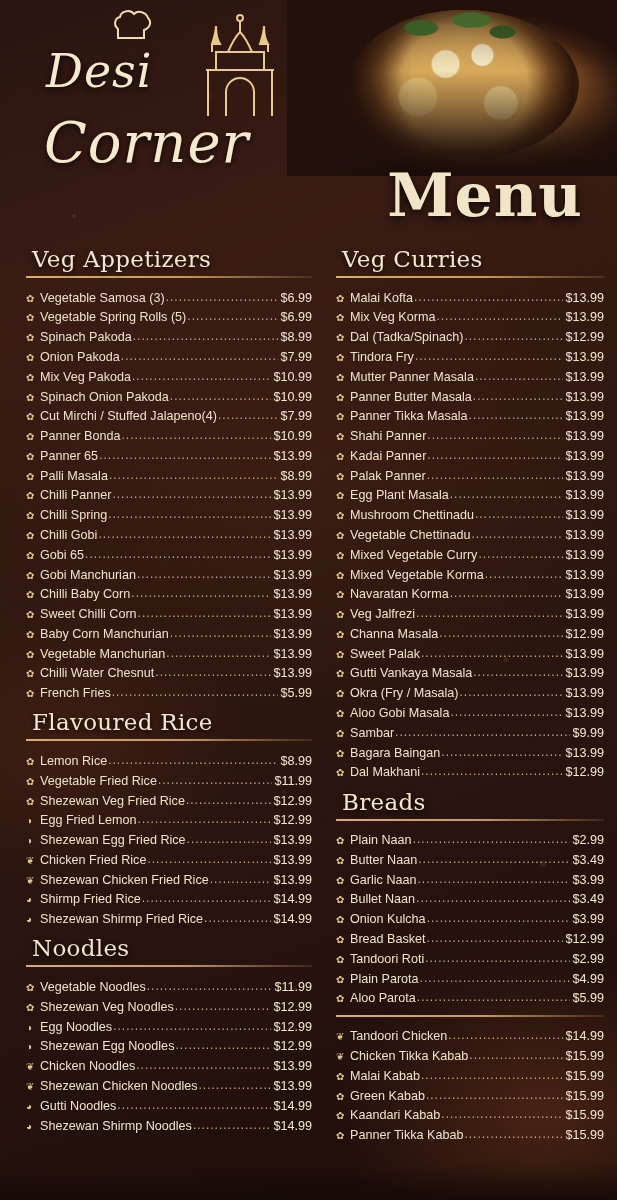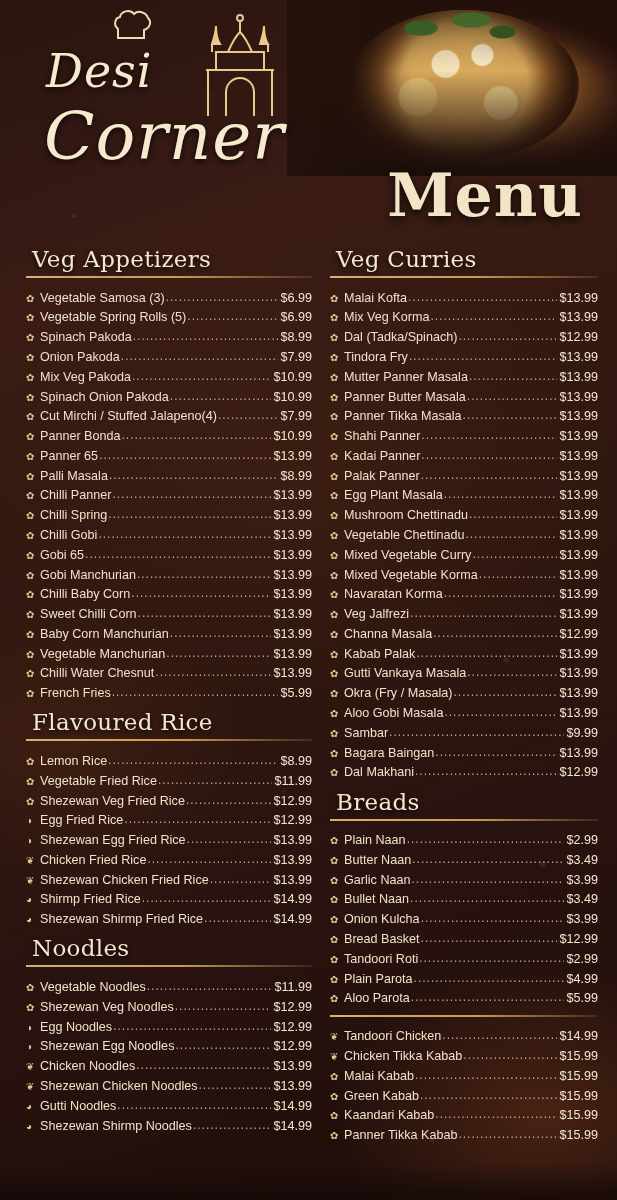--- a/index.html
+++ b/index.html
@@ -87,24 +87,24 @@
     position: absolute; left: 12px; top: 38px;
     font-family: "DejaVu Serif", serif;
     font-style: italic;
     font-size: 46px;
     letter-spacing: 1px;
     color: #f6e9cd;
     text-shadow: 0 2px 6px rgba(0,0,0,0.8);
     text-align: center;
   }
   .logo-corner {
-    position: absolute; left: 10px; top: 92px;
+    position: absolute; left: 10px; top: 104px;
     font-family: "DejaVu Serif", serif;
     font-style: italic;
-    font-size: 66px;
+    font-size: 56px;
     letter-spacing: 1px;
     color: #f6e9cd;
     text-shadow: 0 2px 6px rgba(0,0,0,0.8);
   }
   .logo-tag {
     position: absolute; left: 22px; top: 152px;
     font-family: "DejaVu Serif", serif;
     font-style: italic;
     font-size: 17px;
     color: #e8cf9e;
@@ -127,21 +127,21 @@
     text-shadow: 0 3px 8px rgba(0,0,0,0.85);
     text-align: right;
   }
   
   #cols {
     position: absolute;
     top: 246px; left: 0;
     width: 500px;
     display: flex;
     padding: 0 24px 0 26px;
-    gap: 18px;
+    gap: 24px;
   }
   .col { width: 286px; }
   .col-right { width: 268px; }
 
   .section { margin-bottom: 6px; }
   .sec-head {
     font-family: "DejaVu Serif", serif;
     font-size: 23px;
     color: #f4e7cb;
     letter-spacing: 0.3px;
@@ -385,21 +385,21 @@
               <span class="pr">$11.99</span>
             </li>
             <li class="item">
               <span class="ic">✿</span>
               <span class="nm">Shezewan Veg Fried Rice</span>
               <span class="dots">............................................................</span>
               <span class="pr">$12.99</span>
             </li>
             <li class="item">
               <span class="ic">◑</span>
-              <span class="nm">Egg Fried Rice</span>
+              <span class="nm">Egg Fried Lemon</span>
               <span class="dots">............................................................</span>
               <span class="pr">$12.99</span>
             </li>
             <li class="item">
               <span class="ic">◑</span>
               <span class="nm">Shezewan Egg Fried Rice</span>
               <span class="dots">............................................................</span>
               <span class="pr">$13.99</span>
             </li>
             <li class="item">
@@ -591,21 +591,21 @@
               <span class="pr">$13.99</span>
             </li>
             <li class="item">
               <span class="ic">✿</span>
               <span class="nm">Channa Masala</span>
               <span class="dots">............................................................</span>
               <span class="pr">$12.99</span>
             </li>
             <li class="item">
               <span class="ic">✿</span>
-              <span class="nm">Kabab Palak</span>
+              <span class="nm">Sweet Palak</span>
               <span class="dots">............................................................</span>
               <span class="pr">$13.99</span>
             </li>
             <li class="item">
               <span class="ic">✿</span>
               <span class="nm">Gutti Vankaya Masala</span>
               <span class="dots">............................................................</span>
               <span class="pr">$13.99</span>
             </li>
             <li class="item">

